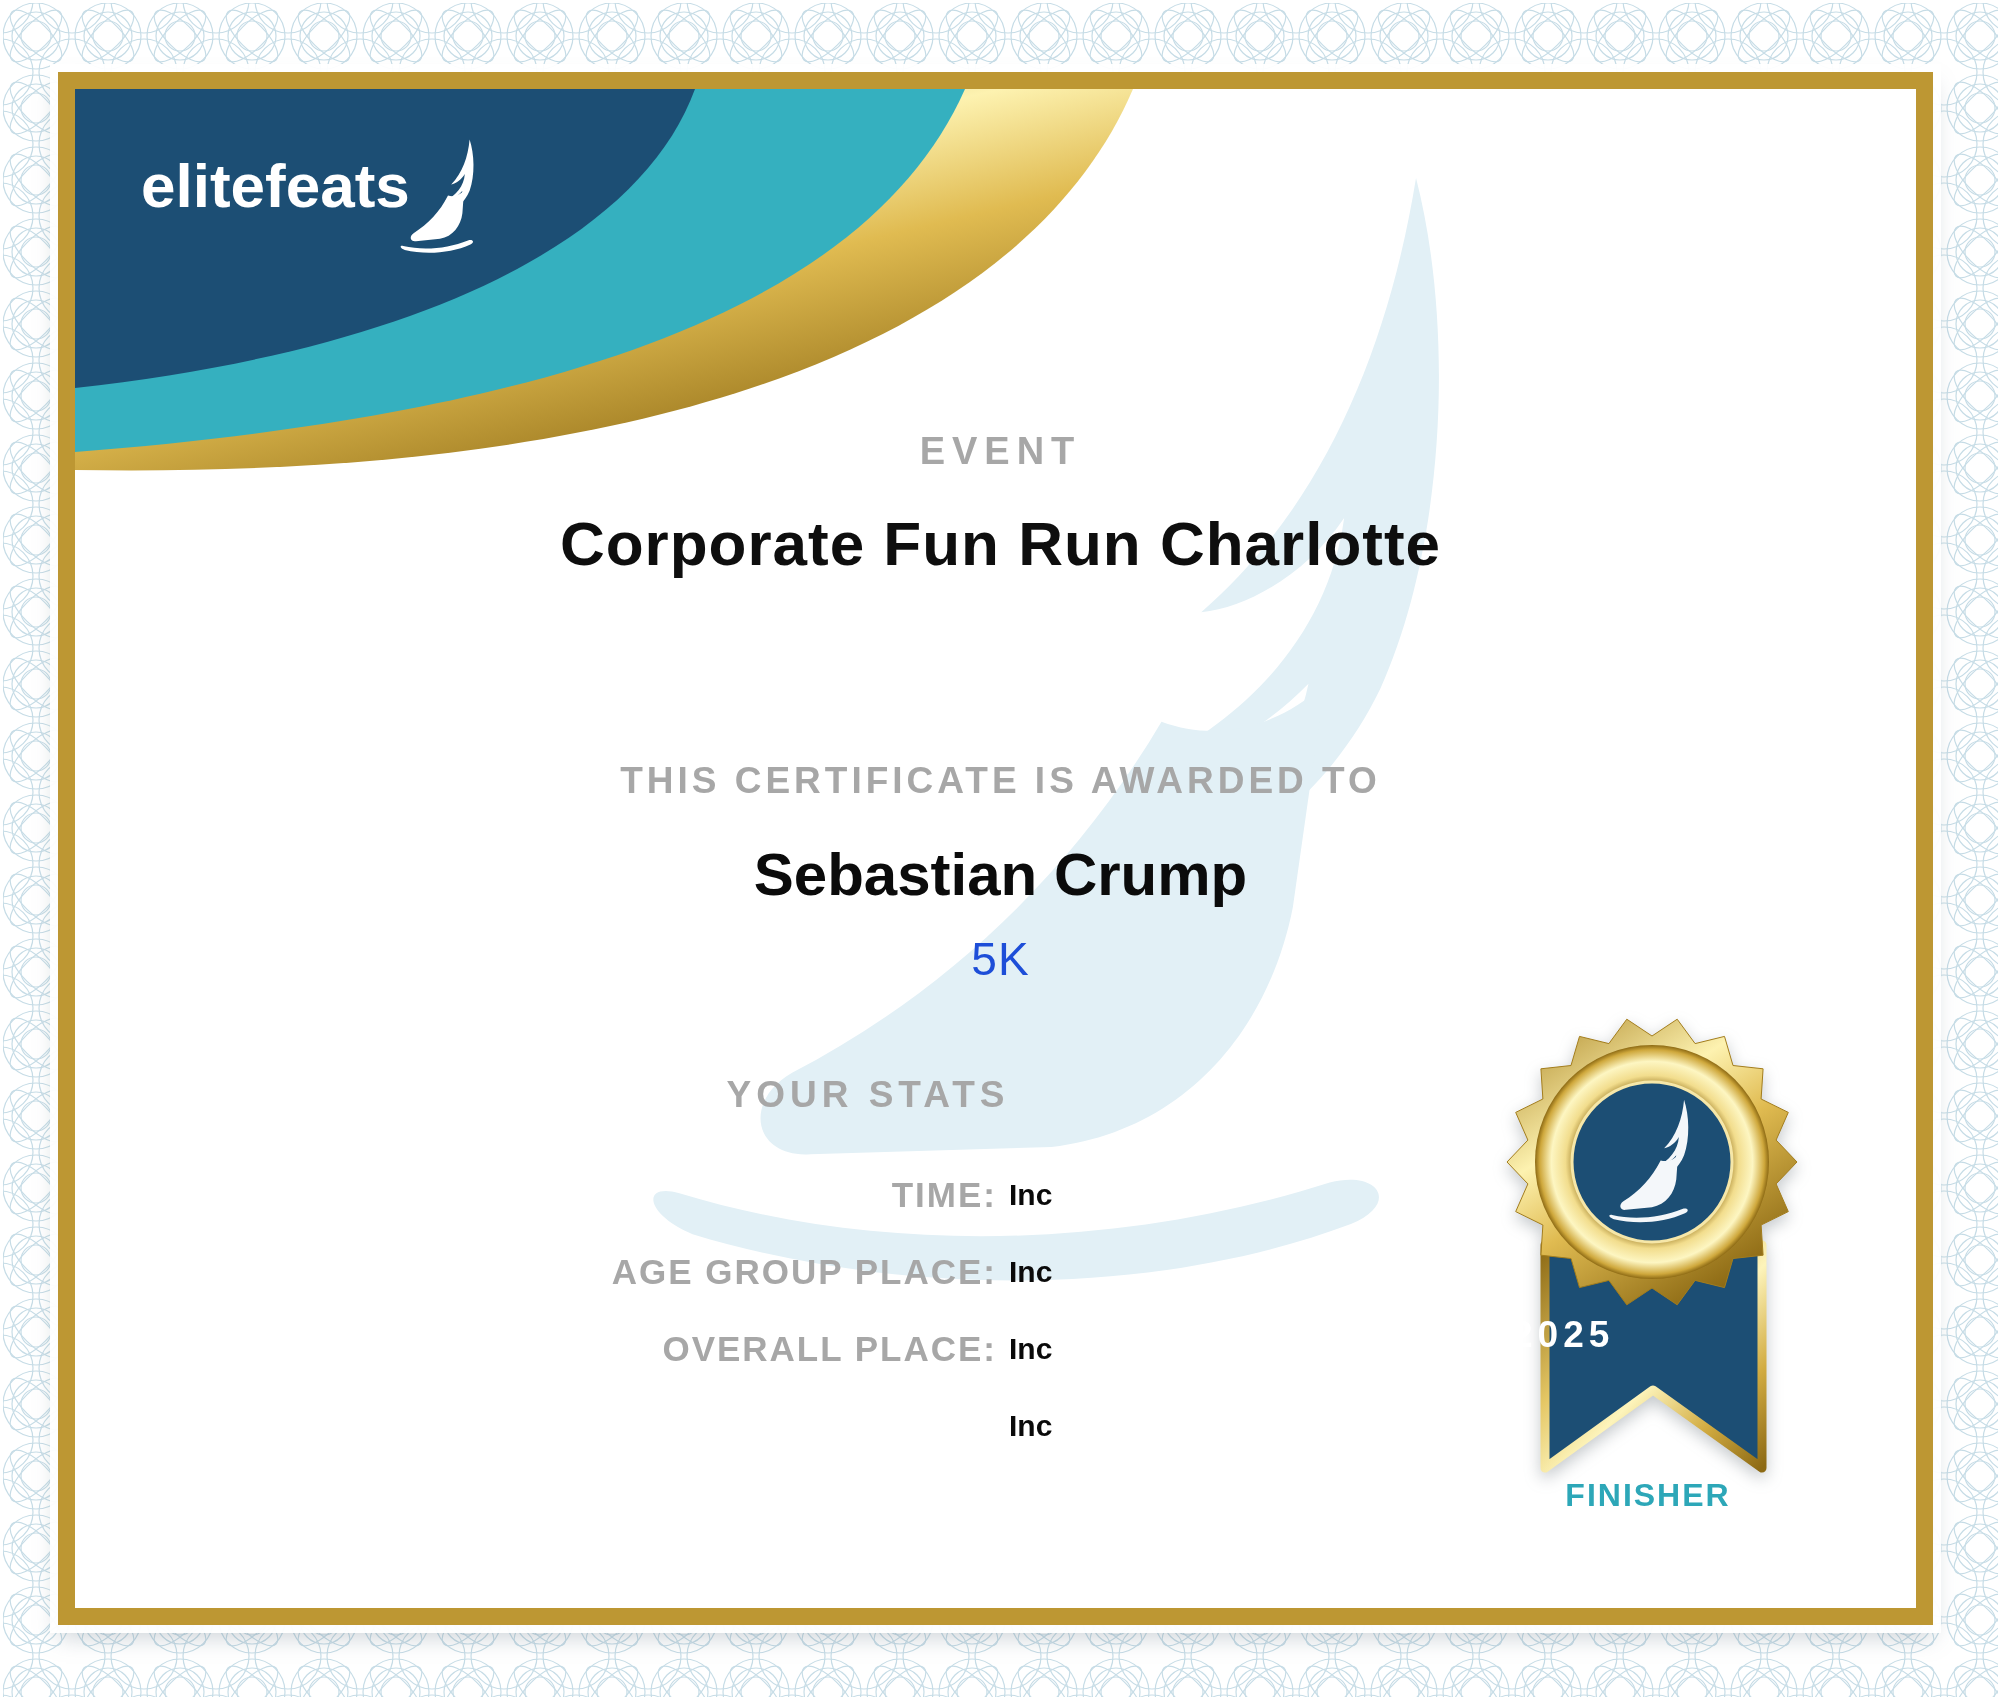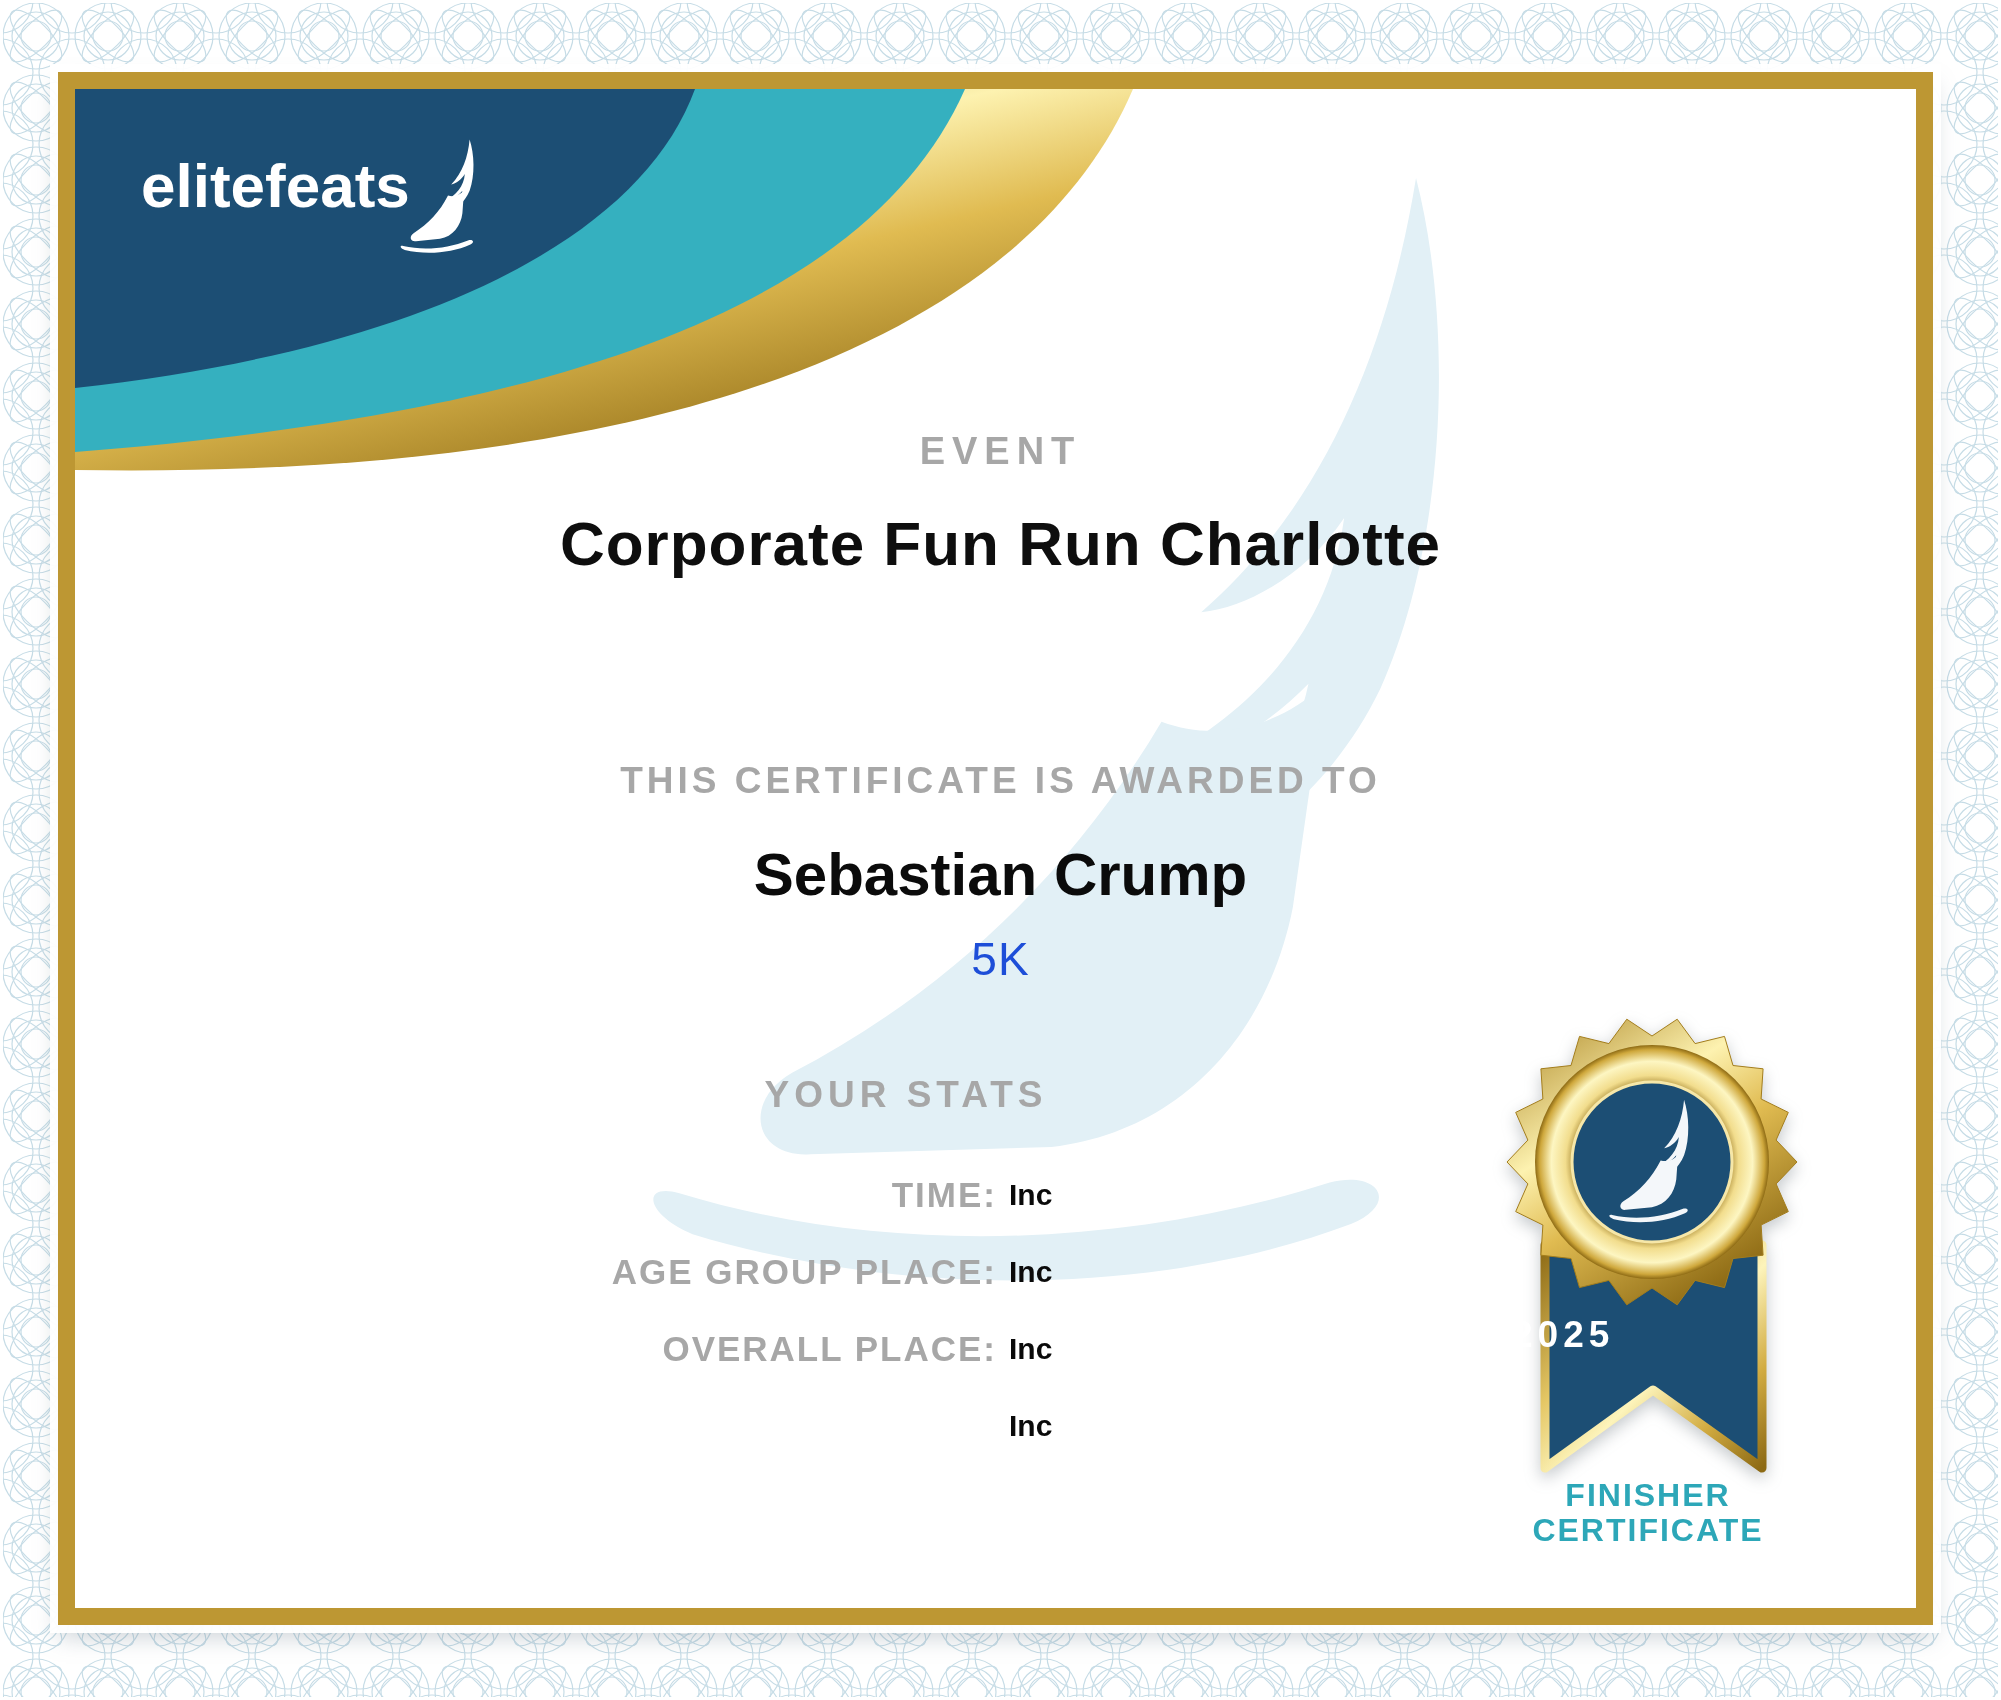--- a/index.html
+++ b/index.html
@@ -14,21 +14,21 @@
       background:transparent;}
   
   .center-line{left:0;width:2001px;text-align:center;}
   .h-gray{color:#a7a7a7;font-weight:bold;}
   .event-label{top:430px;font-size:38px;letter-spacing:7px;}
   .event-name{top:508px;font-size:62px;font-weight:bold;color:#0e0e0e;letter-spacing:1px;}
   .awarded{top:760px;font-size:37px;letter-spacing:4px;}
   .name{top:840px;font-size:60px;font-weight:bold;color:#0b0b0b;}
   .distance{top:932px;font-size:46px;font-weight:400;color:#1d4ed8;letter-spacing:1px;}
   .your-stats{top:1074px;left:0;width:1736px;text-align:center;
-      font-size:37px;letter-spacing:5px;padding-left:38px;}
+      font-size:37px;letter-spacing:5px;}
   .stat-row{left:0;width:2001px;height:44px;}
   .stat-label{position:absolute;left:0;top:0;width:997px;text-align:right;
       color:#a7a7a7;font-weight:bold;font-size:35px;letter-spacing:2px;}
   .stat-value{position:absolute;left:1009px;top:3px;color:#0a0a0a;
       font-weight:bold;font-size:30px;}
   
   .logo-text{left:141px;top:150px;font-size:62px;font-weight:bold;color:#ffffff;
       letter-spacing:0px;}
   
   .badge-year{left:1512px;top:1314px;width:280px;text-align:left;
@@ -144,14 +144,13 @@
   <span class="stat-value">Inc</span>
 </div>
 <div class="abs stat-row" style="top:1406px;">
   <span class="stat-value">Inc</span>
 </div>
 
 <div class="abs badge-year">2025</div>
 
 <div class="abs badge-caption">
   <div>FINISHER</div>
-  <div>CERTIFICATE</div>
 </div>
 
 </body></html>

